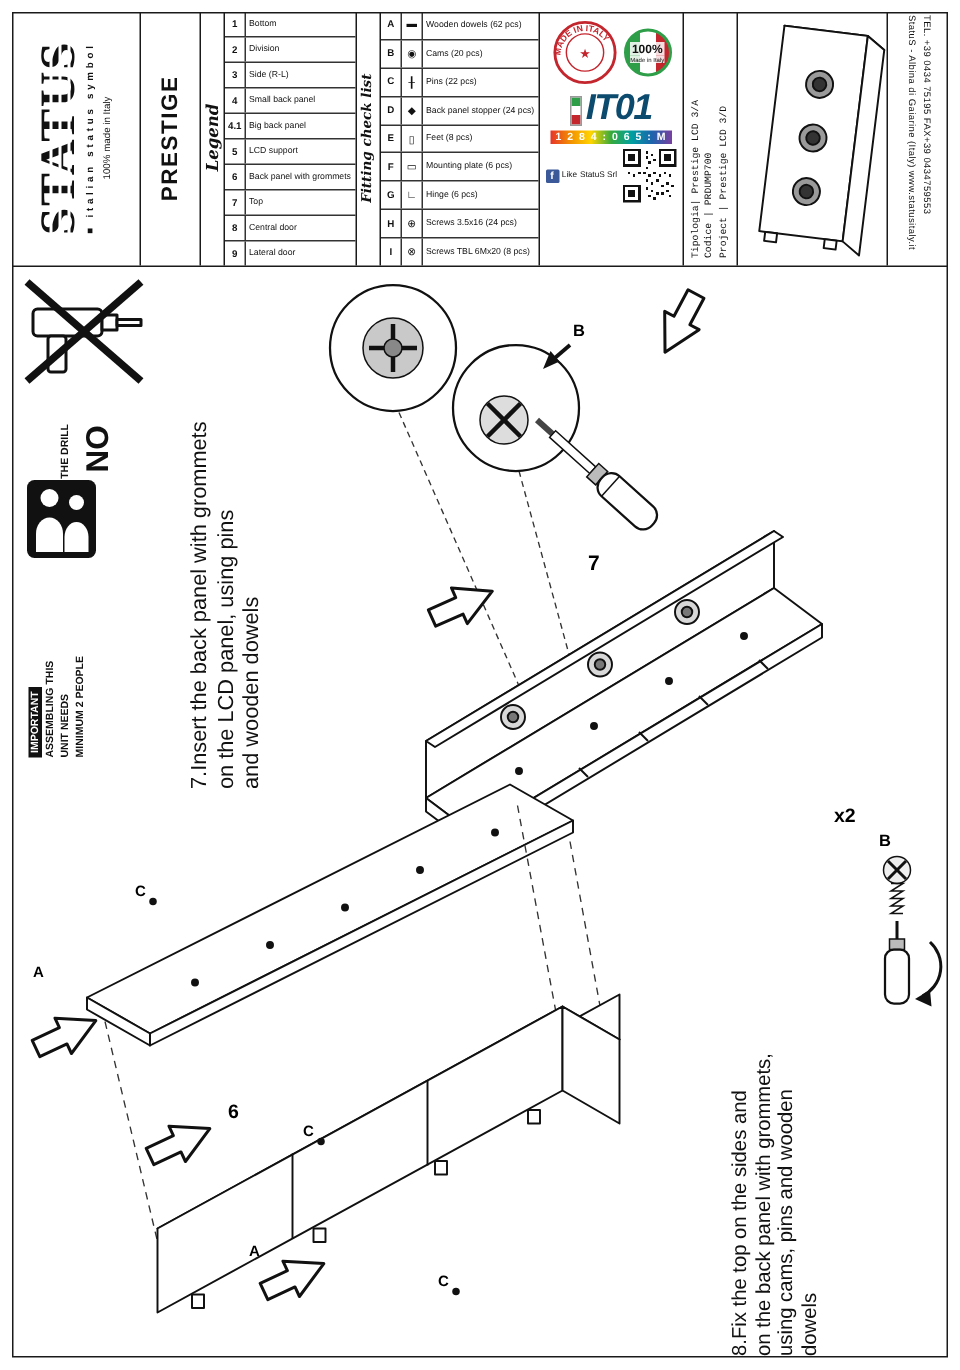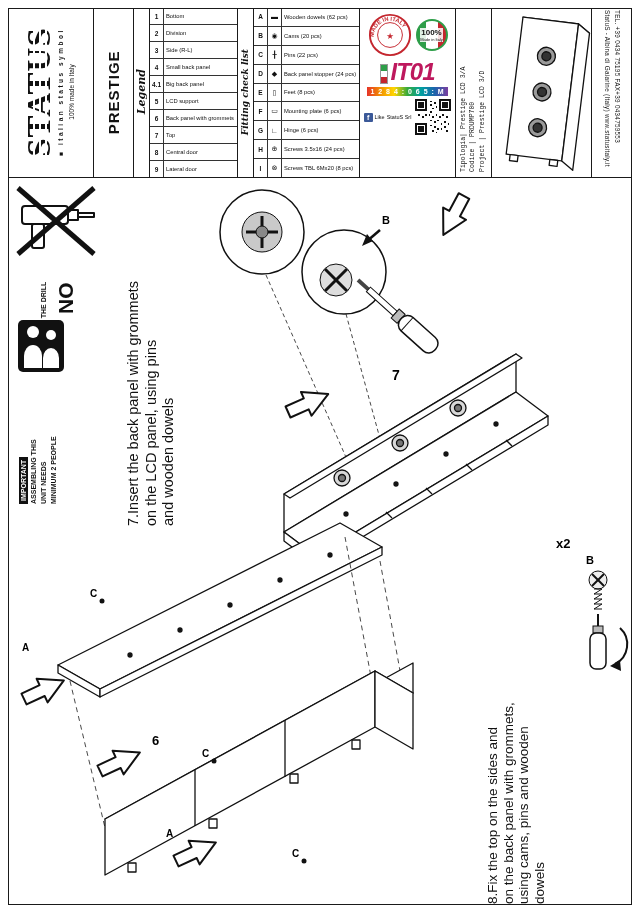--- a/index.html
+++ b/index.html
@@ -49,21 +49,21 @@
   .td-label{flex:1;display:flex;align-items:center;padding-left:2px;font-size:5.8px;
             line-height:1.05;overflow:hidden;}
   
   .stamp-row{display:flex;align-items:center;gap:4px;}
   .flag-stamp{width:32px;height:32px;border-radius:50%;border:2px solid #2e9e49;box-sizing:border-box;
       background:linear-gradient(90deg,#2e9e49 0 30%,#fff 30% 70%,#c4262e 70% 100%);
       display:flex;flex-direction:column;align-items:center;justify-content:center;text-align:center;}
   .pct{font-size:8px;font-weight:900;background:rgba(255,255,255,.85);padding:0 1px;}
   .pctl{font-size:4px;background:rgba(255,255,255,.85);}
   .it01{display:flex;align-items:flex-end;gap:2px;font-weight:900;font-style:italic;
-        font-size:24px;color:#be185d;letter-spacing:-1px;line-height:1;justify-content:center;}
+        font-size:24px;color:#0c4a6e;letter-spacing:-1px;line-height:1;justify-content:center;}
   .tric{width:6px;height:18px;background:linear-gradient(180deg,#2e9e49 0 33%,#fff 33% 66%,#c4262e 66% 100%);
         border:1px solid #999;}
   .digits{font-size:7px;font-weight:700;color:#fff;padding:1px 3px;letter-spacing:1px;
       background:linear-gradient(90deg,#e63329,#f29100,#ffd500,#36a93c,#00a0a0,#1c64ac,#7a3fa0);}
   .like{display:flex;align-items:center;gap:2px;font-size:5.5px;}
   .fb{width:9px;height:9px;background:#3b5998;color:#fff;font-size:7px;font-weight:700;
       display:flex;align-items:center;justify-content:center;border-radius:1px;}
   .code-line{font-family:"Liberation Mono",monospace;font-size:6.5px;height:162px;}
   .contact-line{font-size:6.3px;height:162px;letter-spacing:.3px;}
   

